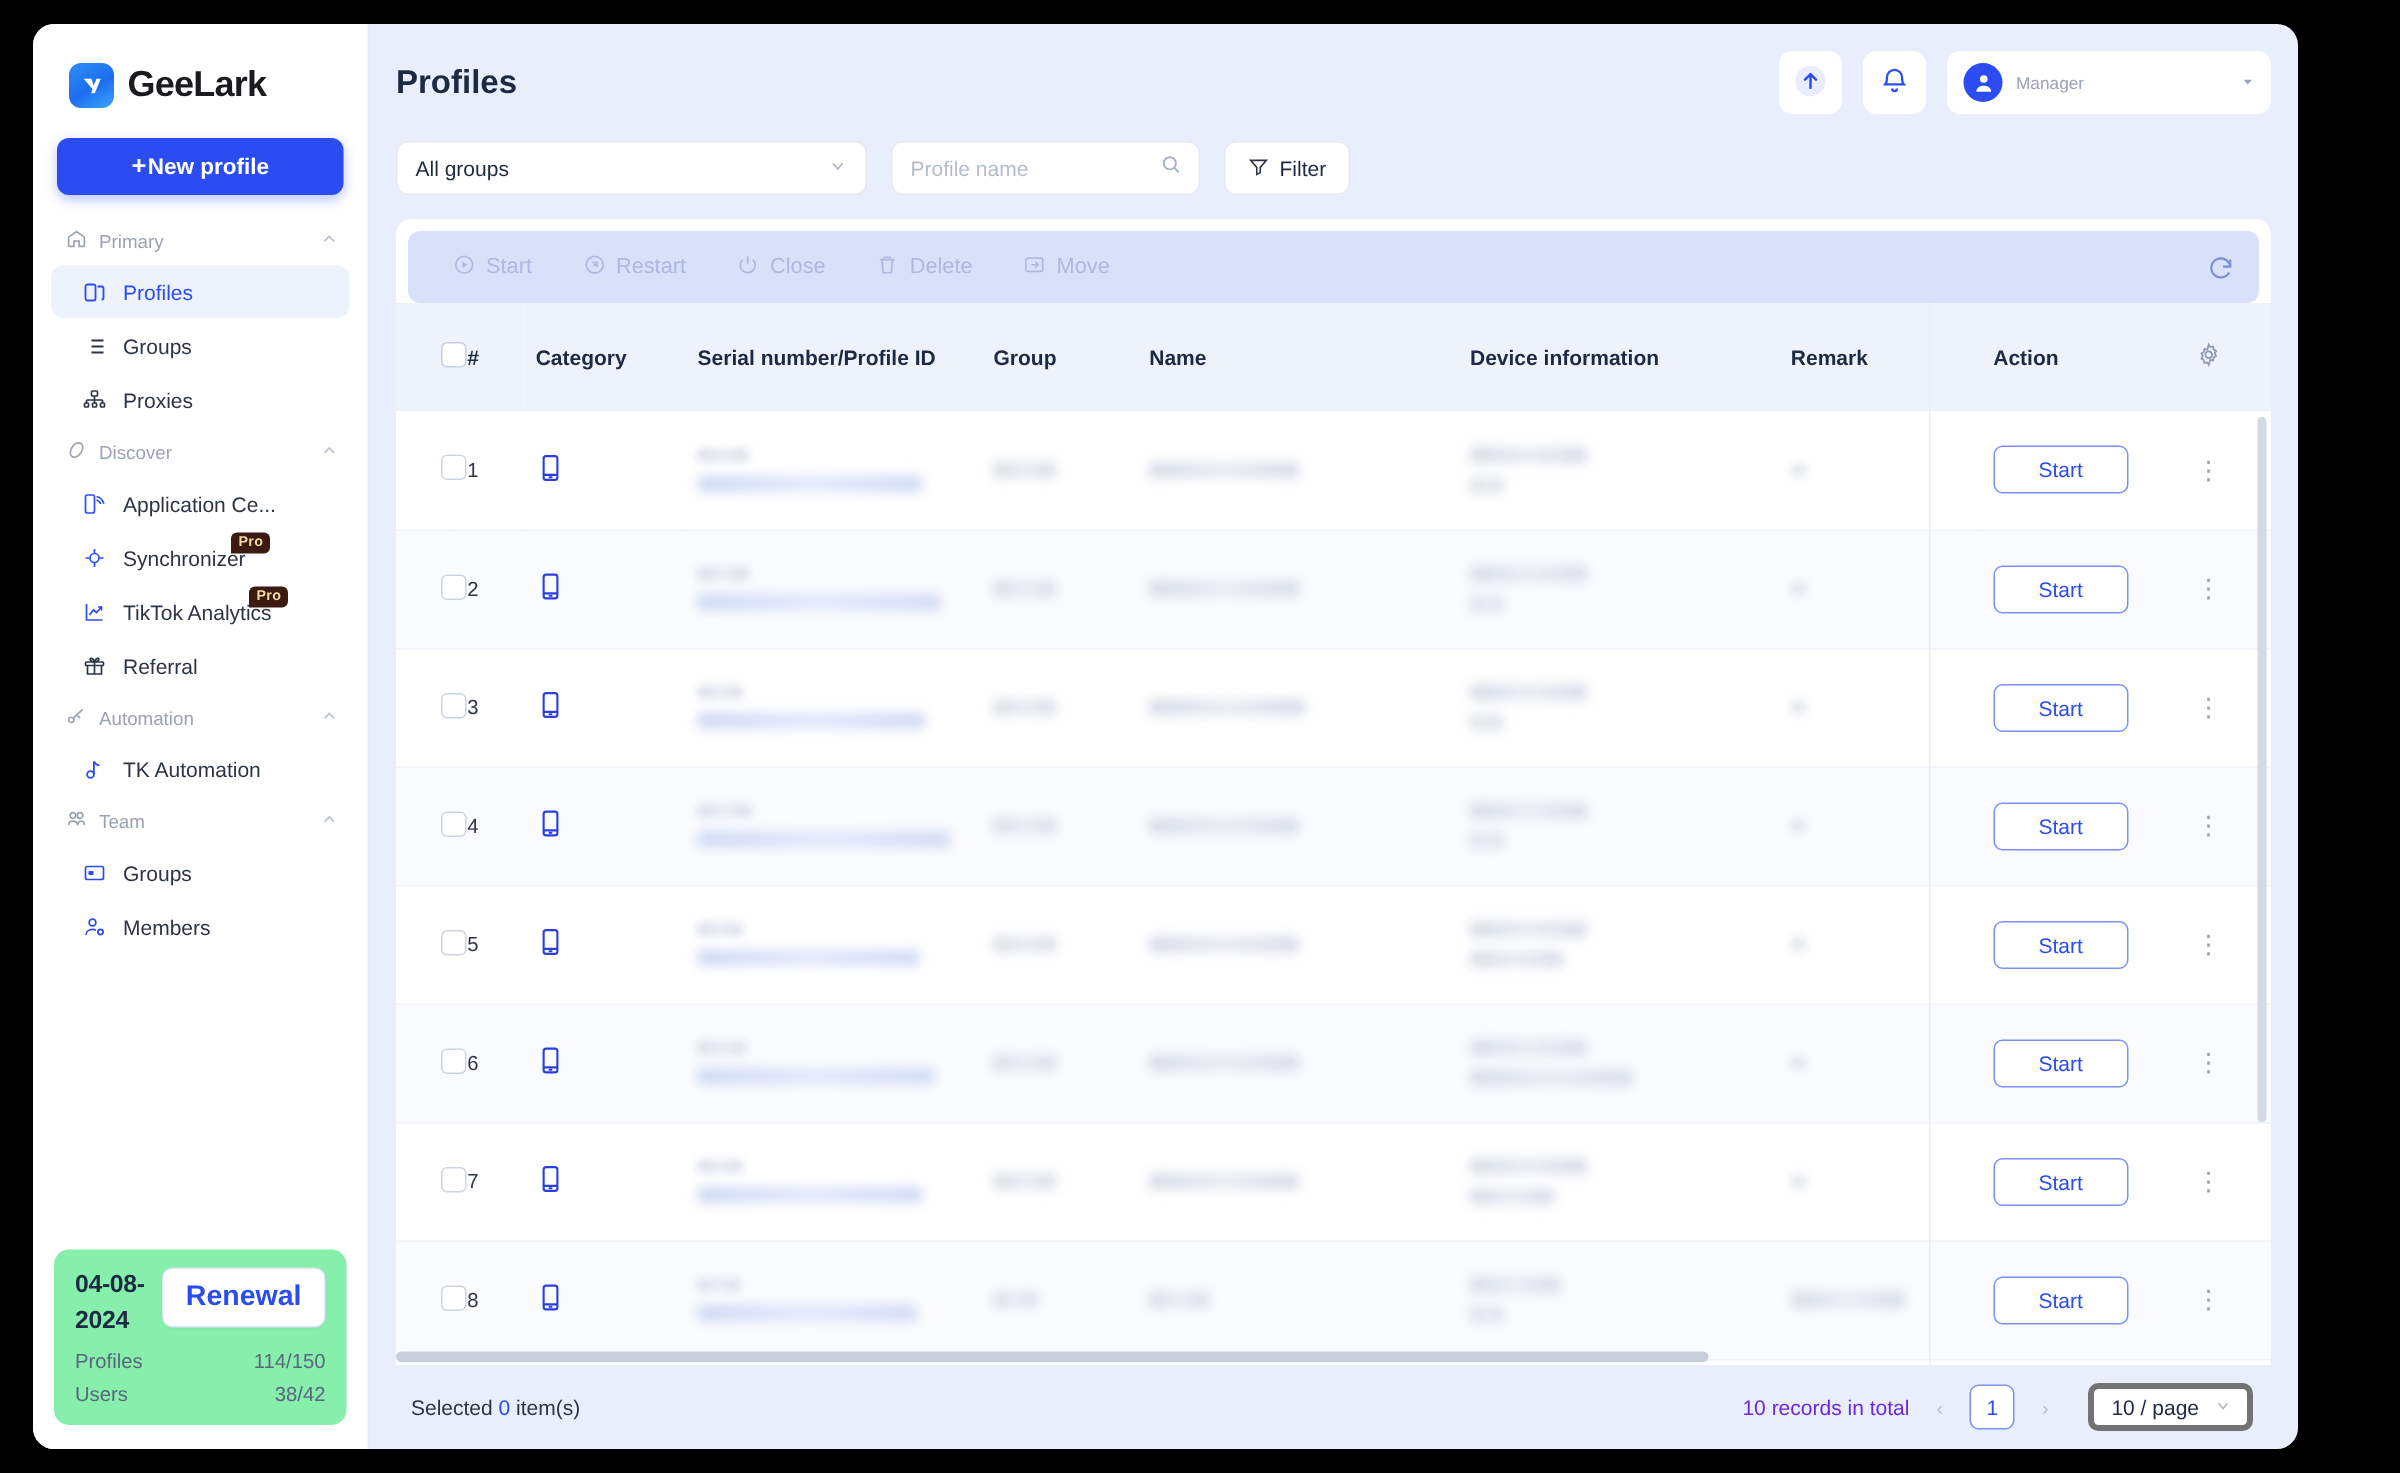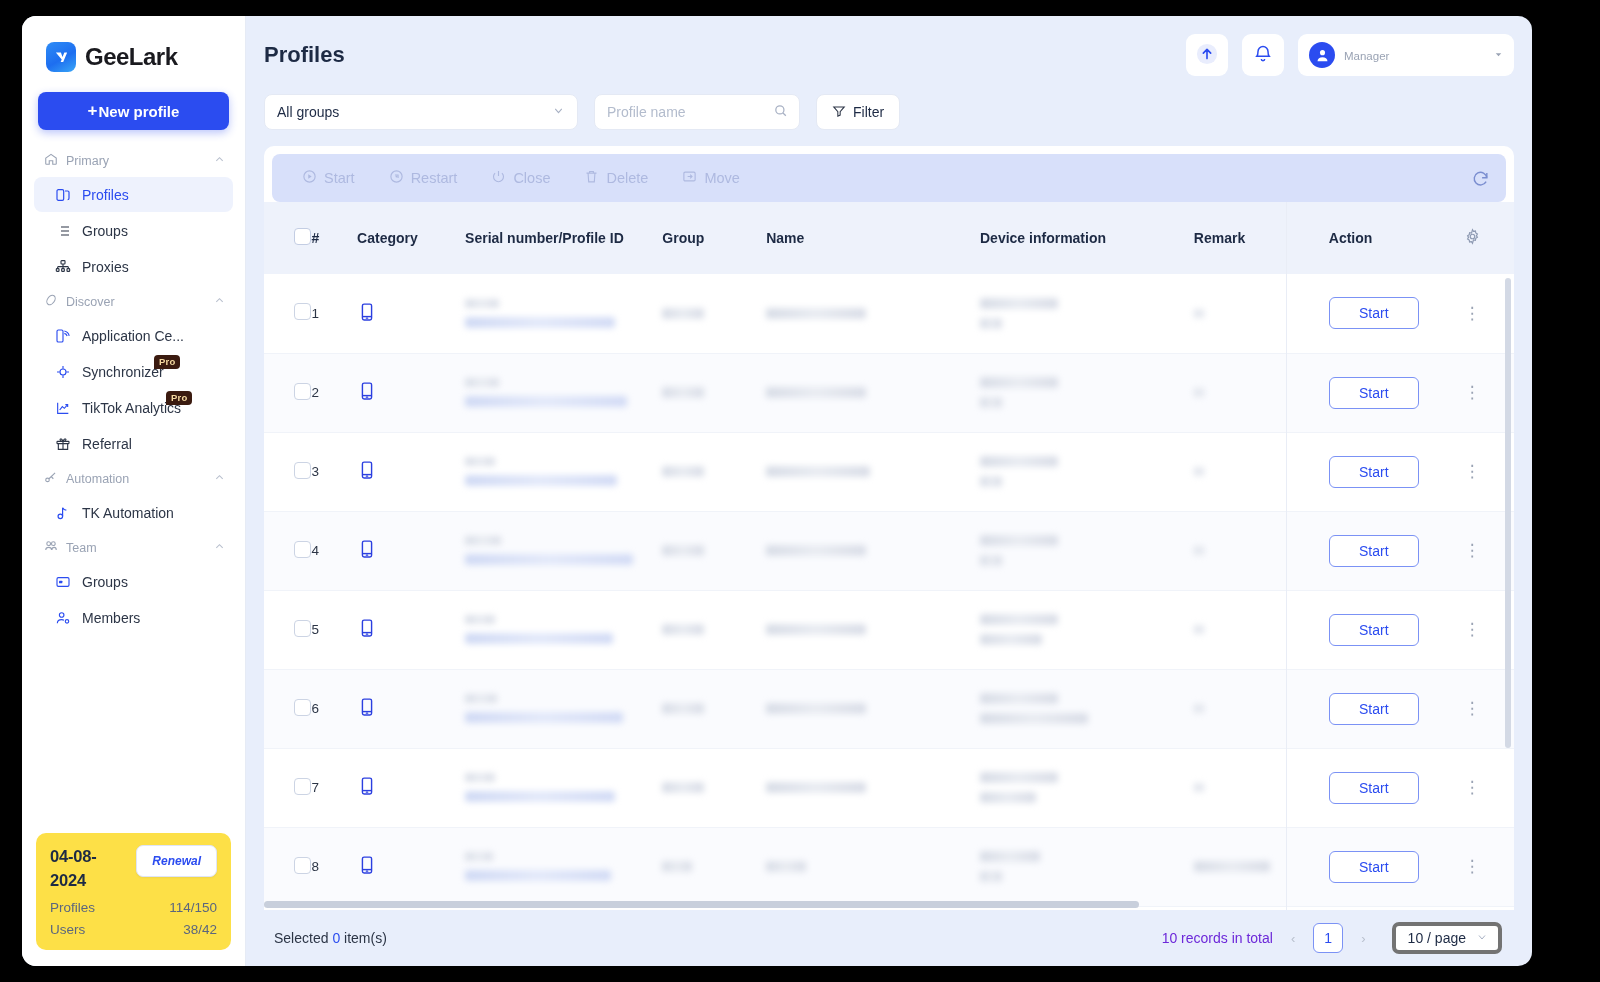--- a/index.html
+++ b/index.html
@@ -81,36 +81,35 @@
     padding: 1px 5px 1.5px 5px;
     border-radius: 4px 4px 4px 0;
     letter-spacing: .2px;
     line-height: 1.25;
   }
   .pro-badge.tt { left: 132px; }
 
   
   .renew-card {
     margin: 0 14px 16px 14px;
-    background: #fde047;
+    background: #86efac;
     border-radius: 10px;
     padding: 12px 14px 13px 14px;
   }
   .renew-top { display:flex; align-items:flex-start; justify-content:space-between; gap: 8px; }
   .renew-date {
     font-size: 16.5px; font-weight: 800; color: #1d2a44;
     line-height: 1.45; max-width: 78px; letter-spacing: -0.2px;
   }
   .renew-btn {
     background:#fff; border: 1px solid #dfe5f7; border-radius: 7px;
-    color:#2b4cf0; font-size: 12px; font-weight:700;
+    color:#2b4cf0; font-size: 19px; font-weight:700;
     padding: 8px 15px; cursor:pointer; white-space: nowrap;
     font-family: "Liberation Sans", sans-serif;
     box-shadow: 0 1px 2px rgba(30,50,120,.06);
-    font-style: italic;
   }
   .renew-row {
     display:flex; justify-content:space-between;
     font-size: 13.5px; color:#5b667e; margin-top: 7px;
   }
   .renew-row .v { color:#5b667e; }
 
   
   .main { flex: 1 1 auto; display:flex; flex-direction:column; min-width:0; padding: 0 18px 0 18px; }
 

